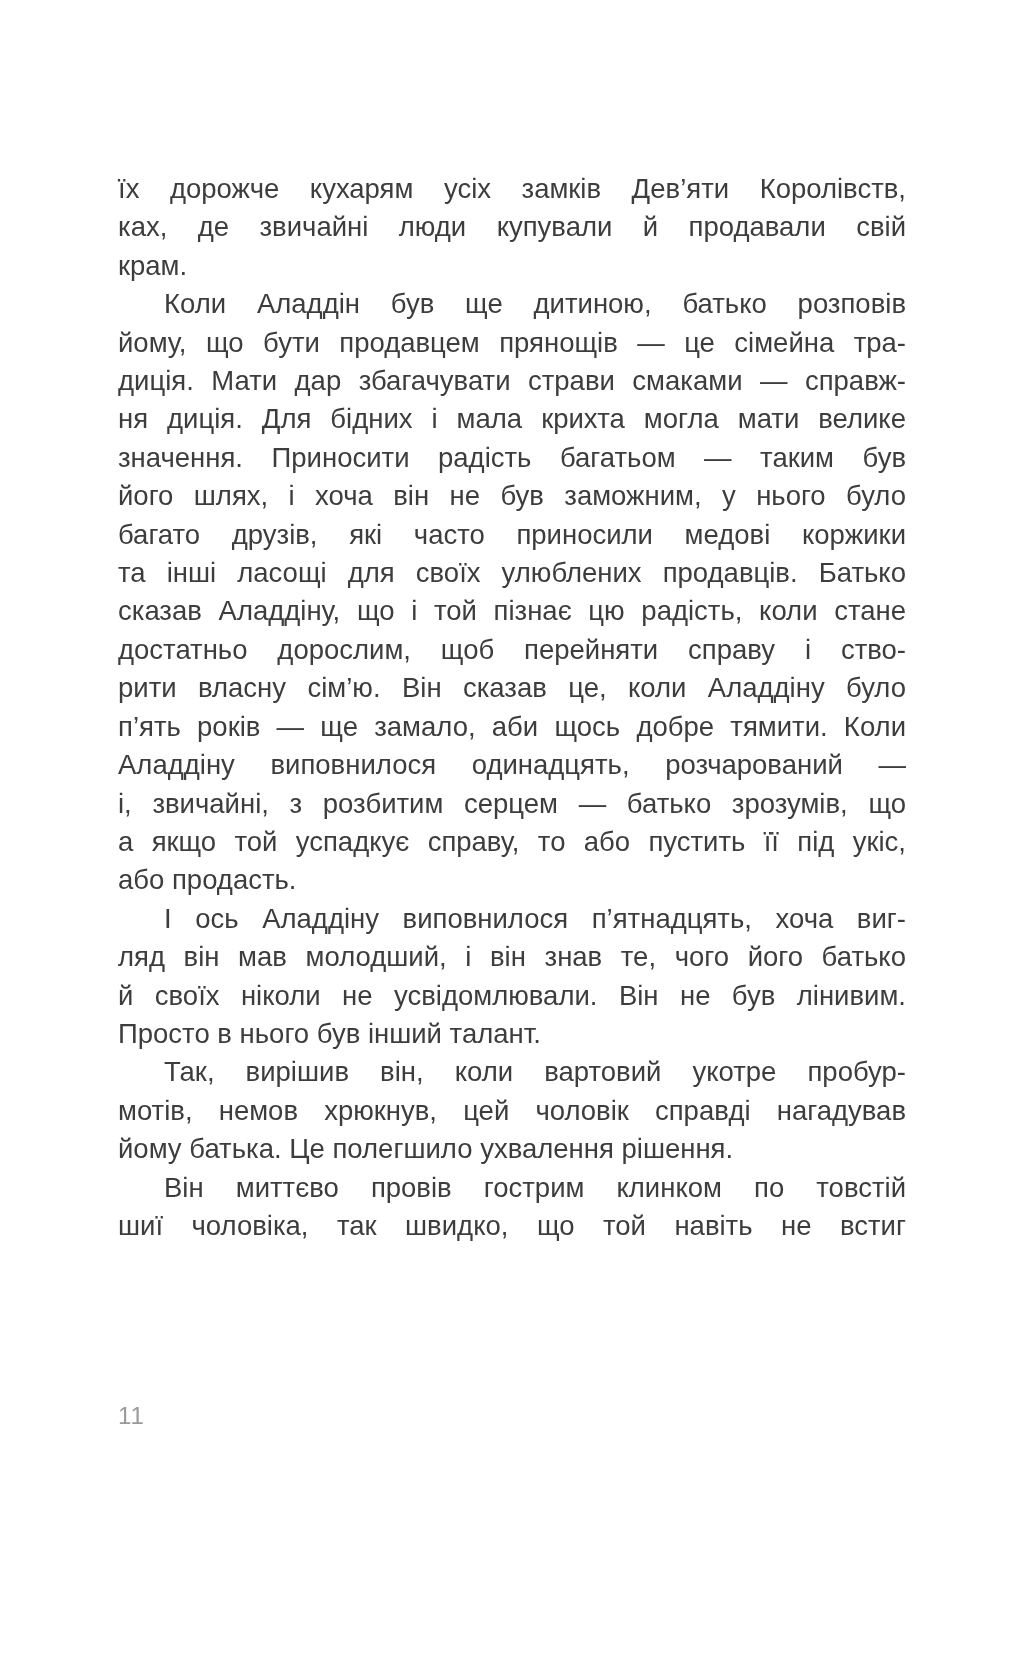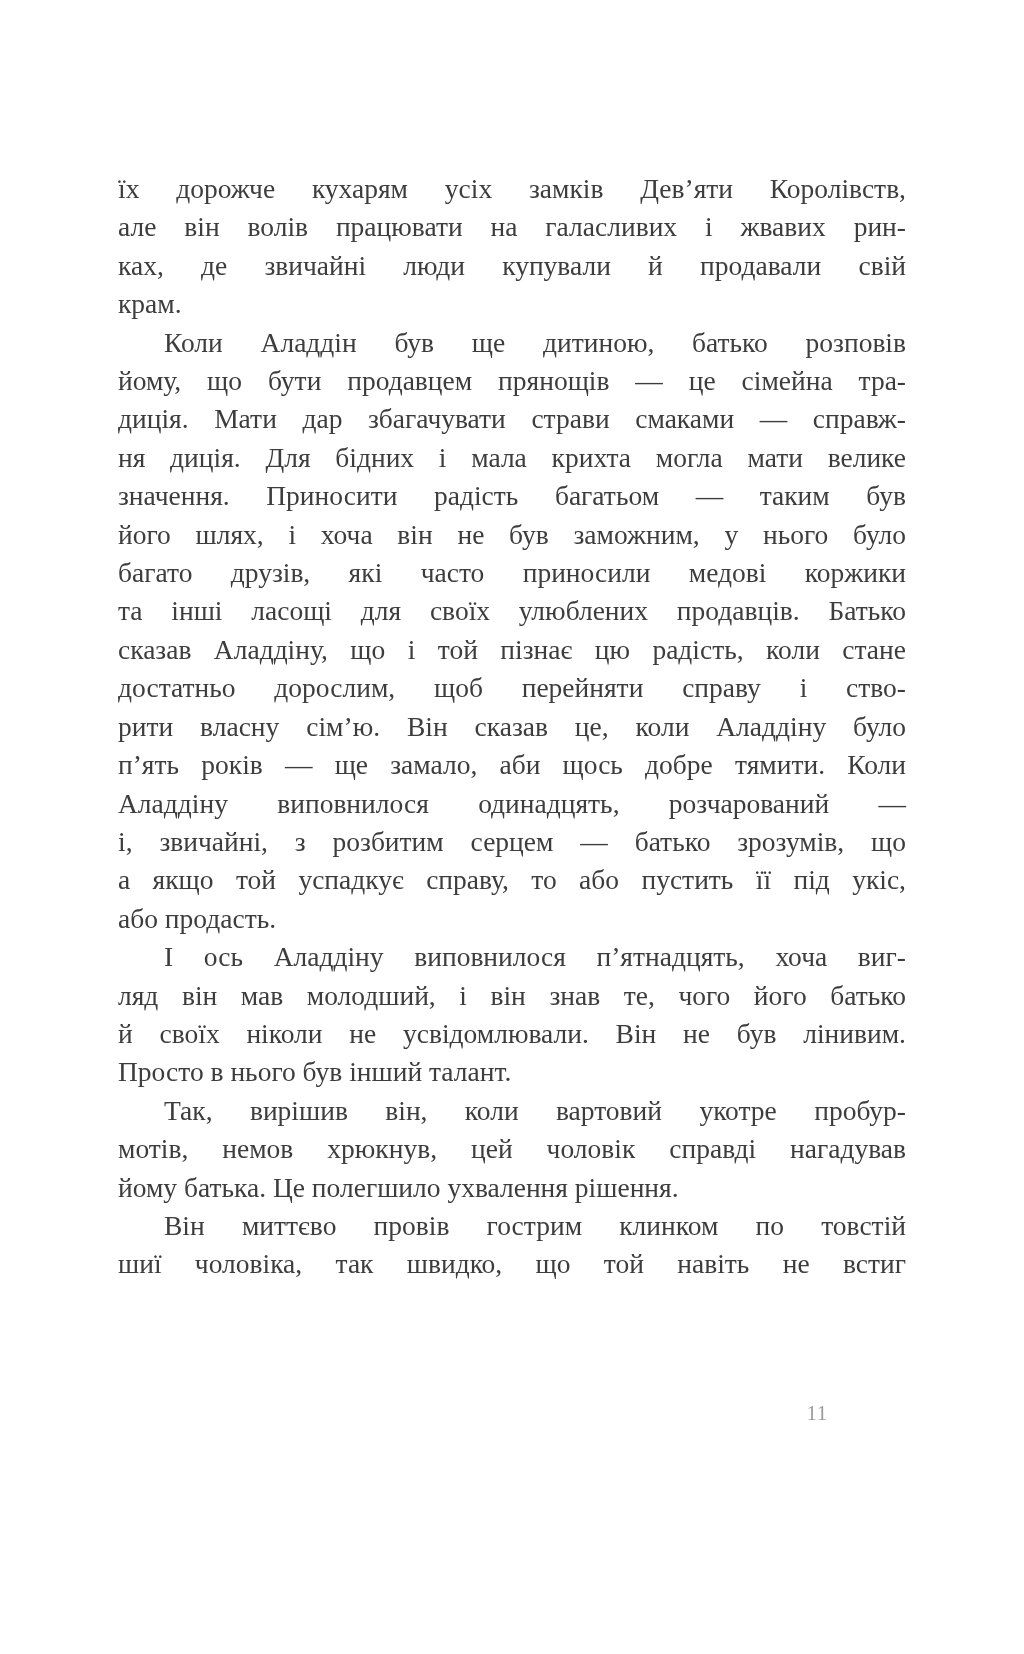--- a/index.html
+++ b/index.html
@@ -8,21 +8,21 @@
     --pagenum: #999999;
   }
   * { margin: 0; padding: 0; box-sizing: border-box; }
   html, body { background: var(--bg); }
   .page {
     position: relative;
     width: 1024px;
     height: 1654px;
     background: var(--bg);
     overflow: hidden;
-    font-family: Liberation Serif, serif;
+    font-family: Liberation Sans, sans-serif;
   }
   .text-block {
     position: absolute;
     top: 170px;
     left: 118px;
     width: 788px;
     color: var(--text);
     font-size: 27.5px;
     line-height: 38.4px;
   }
@@ -37,34 +37,33 @@
     text-align-last: left;
   }
   .line.indent {
     padding-left: 46px;
   }
   .page-number {
     position: absolute;
     top: 1402px;
     left: 118px;
     width: 710px;
-    text-align: right;
-    font-size: 20px;
+    text-align: left;
+    font-size: 24px;
     color: var(--pagenum);
     letter-spacing: 1px;
   }
 </style>
 </head>
 <body>
 
 <div class="page">
   <div class="text-block" id="text-block">
       <div>
         <div class="line">їх дорожче кухарям усіх замків Дев’яти Королівств,</div>
-        <div class="line">але він волів працювати на галасливих і жвавих рин-</div>
         <div class="line">ках, де звичайні люди купували й продавали свій</div>
         <div class="line last">крам.</div>
       </div>
       <div>
         <div class="line indent">Коли Аладдін був ще дитиною, батько розповів</div>
         <div class="line">йому, що бути продавцем прянощів — це сімейна тра-</div>
         <div class="line">диція. Мати дар збагачувати страви смаками — справж-</div>
         <div class="line">ня диція. Для бідних і мала крихта могла мати велике</div>
         <div class="line">значення. Приносити радість багатьом — таким був</div>
         <div class="line">його шлях, і хоча він не був заможним, у нього було</div>

